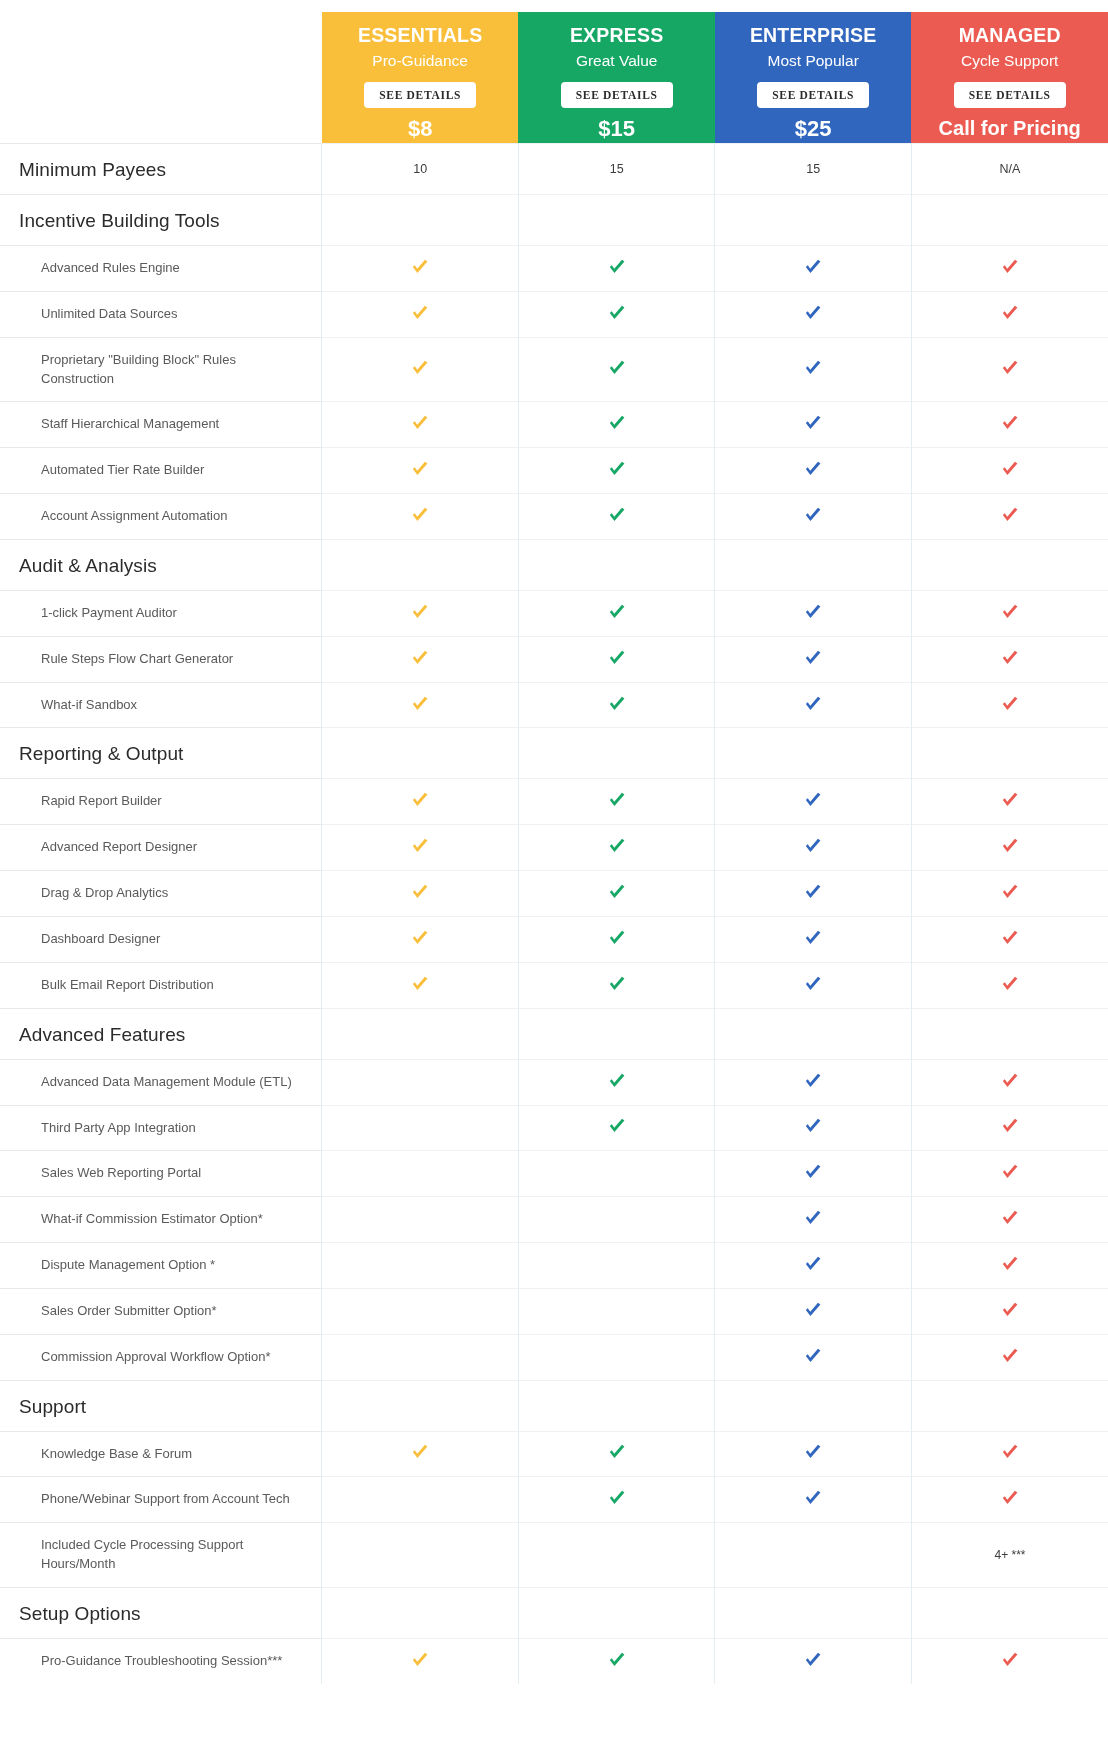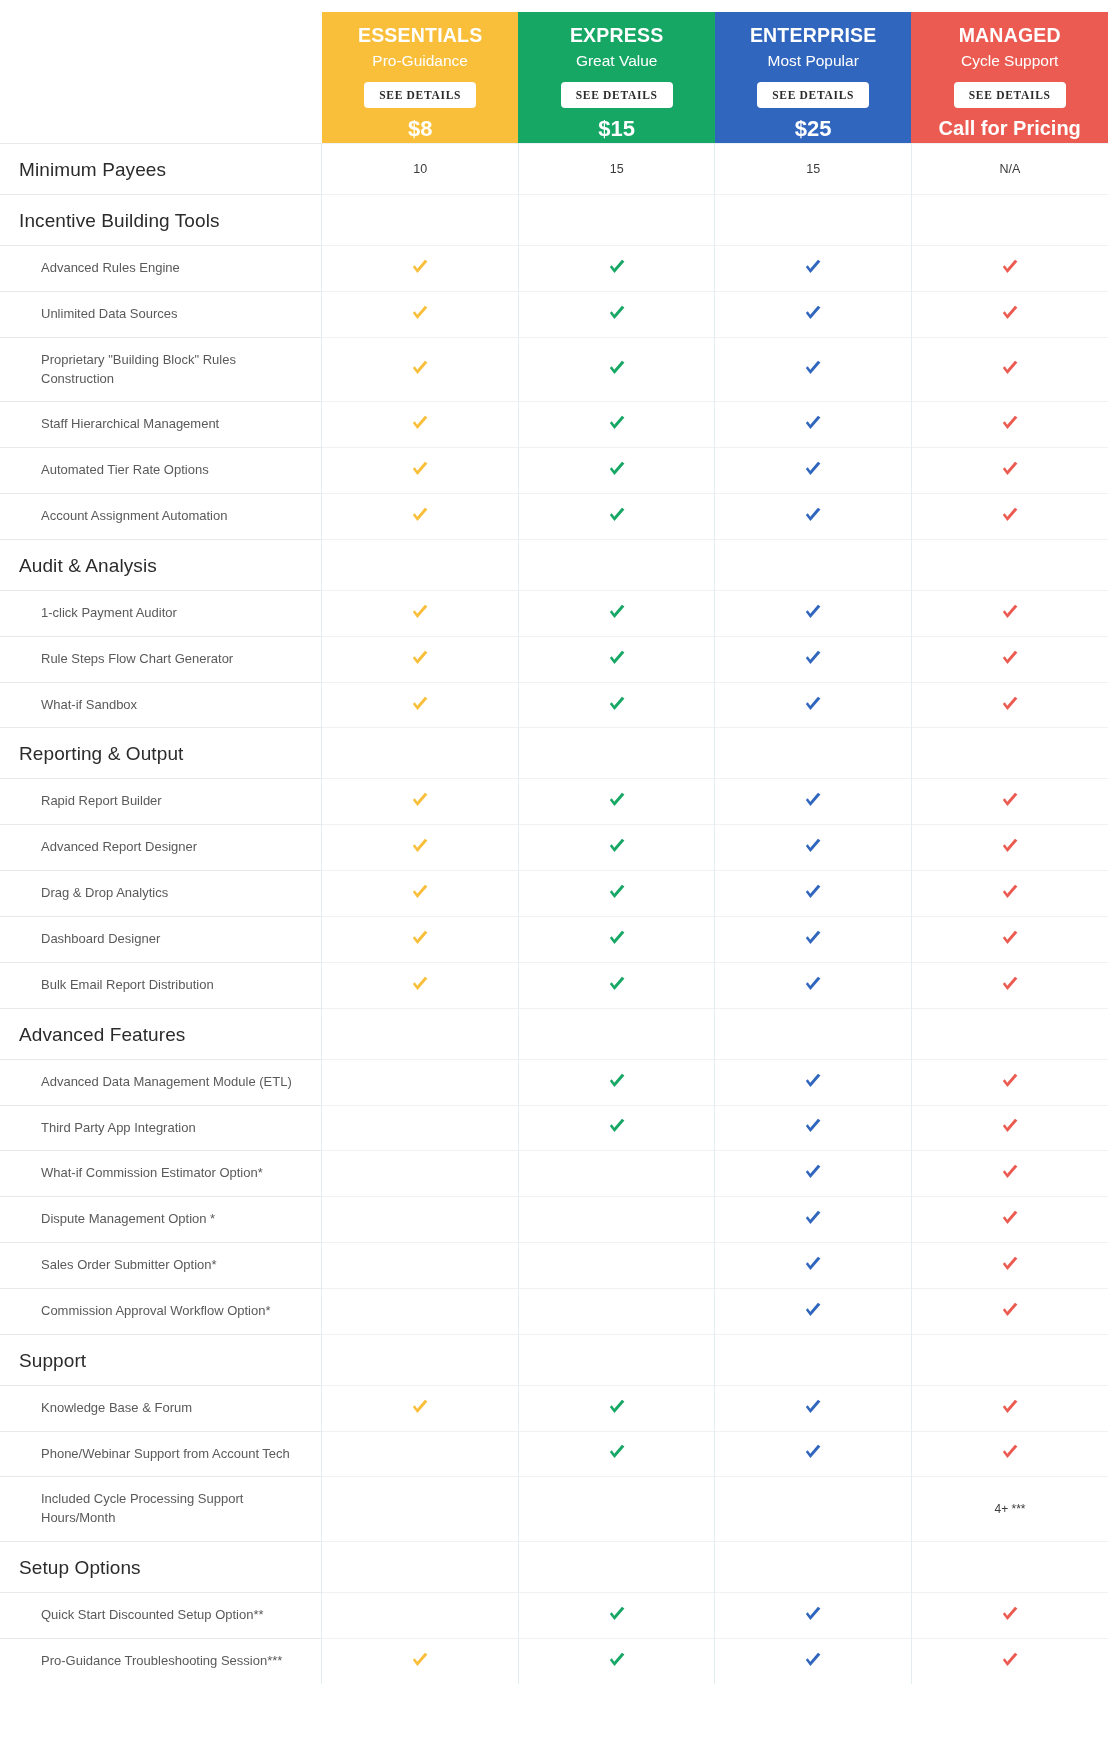--- a/index.html
+++ b/index.html
@@ -242,21 +242,21 @@
               </svg></span></td>
           <td class="val"><span class="check"><svg viewBox="0 0 24 24">
                 <path d="M4.2 12.1 L9.2 18.6 L20.1 5.9 L17.4 4.0 L9.0 13.9 L6.3 10.2 Z" fill="#3066be"></path>
               </svg></span></td>
           <td class="val last"><span class="check"><svg viewBox="0 0 24 24">
                 <path d="M4.2 12.1 L9.2 18.6 L20.1 5.9 L17.4 4.0 L9.0 13.9 L6.3 10.2 Z" fill="#ec5b51"></path>
               </svg></span></td>
         </tr>
         <tr class="h-row">
           <td class="feature">
-            <div class="feat-label">Automated Tier Rate Options</div>
+            <div class="feat-label">Automated Tier Rate Builder</div>
           </td>
           <td class="val"><span class="check"><svg viewBox="0 0 24 24">
                 <path d="M4.2 12.1 L9.2 18.6 L20.1 5.9 L17.4 4.0 L9.0 13.9 L6.3 10.2 Z" fill="#f9bf3b"></path>
               </svg></span></td>
           <td class="val"><span class="check"><svg viewBox="0 0 24 24">
                 <path d="M4.2 12.1 L9.2 18.6 L20.1 5.9 L17.4 4.0 L9.0 13.9 L6.3 10.2 Z" fill="#16a765"></path>
               </svg></span></td>
           <td class="val"><span class="check"><svg viewBox="0 0 24 24">
                 <path d="M4.2 12.1 L9.2 18.6 L20.1 5.9 L17.4 4.0 L9.0 13.9 L6.3 10.2 Z" fill="#3066be"></path>
               </svg></span></td>
@@ -469,20 +469,33 @@
               </svg></span></td>
           <td class="val"><span class="check"><svg viewBox="0 0 24 24">
                 <path d="M4.2 12.1 L9.2 18.6 L20.1 5.9 L17.4 4.0 L9.0 13.9 L6.3 10.2 Z" fill="#3066be"></path>
               </svg></span></td>
           <td class="val last"><span class="check"><svg viewBox="0 0 24 24">
                 <path d="M4.2 12.1 L9.2 18.6 L20.1 5.9 L17.4 4.0 L9.0 13.9 L6.3 10.2 Z" fill="#ec5b51"></path>
               </svg></span></td>
         </tr>
         <tr class="h-row">
           <td class="feature">
+            <div class="feat-label">Sales Web Reporting Portal</div>
+          </td>
+          <td class="val"></td>
+          <td class="val"></td>
+          <td class="val"><span class="check"><svg viewBox="0 0 24 24">
+                <path d="M4.2 12.1 L9.2 18.6 L20.1 5.9 L17.4 4.0 L9.0 13.9 L6.3 10.2 Z" fill="#3066be"></path>
+              </svg></span></td>
+          <td class="val last"><span class="check"><svg viewBox="0 0 24 24">
+                <path d="M4.2 12.1 L9.2 18.6 L20.1 5.9 L17.4 4.0 L9.0 13.9 L6.3 10.2 Z" fill="#ec5b51"></path>
+              </svg></span></td>
+        </tr>
+        <tr class="h-row">
+          <td class="feature">
             <div class="feat-label">What-if Commission Estimator Option*</div>
           </td>
           <td class="val"></td>
           <td class="val"></td>
           <td class="val"><span class="check"><svg viewBox="0 0 24 24">
                 <path d="M4.2 12.1 L9.2 18.6 L20.1 5.9 L17.4 4.0 L9.0 13.9 L6.3 10.2 Z" fill="#3066be"></path>
               </svg></span></td>
           <td class="val last"><span class="check"><svg viewBox="0 0 24 24">
                 <path d="M4.2 12.1 L9.2 18.6 L20.1 5.9 L17.4 4.0 L9.0 13.9 L6.3 10.2 Z" fill="#ec5b51"></path>
               </svg></span></td>
@@ -577,35 +590,20 @@
           <td class="val last"><span class="note">4+ ***</span></td>
         </tr>
         <tr class="h-sec section">
           <td class="feature">
             <div class="sec-label">Setup Options</div>
           </td>
           <td class="val"></td>
           <td class="val"></td>
           <td class="val"></td>
           <td class="val last"></td>
-        </tr>
-        <tr class="h-row">
-          <td class="feature">
-            <div class="feat-label">Quick Start Discounted Setup Option**</div>
-          </td>
-          <td class="val"></td>
-          <td class="val"><span class="check"><svg viewBox="0 0 24 24">
-                <path d="M4.2 12.1 L9.2 18.6 L20.1 5.9 L17.4 4.0 L9.0 13.9 L6.3 10.2 Z" fill="#16a765"></path>
-              </svg></span></td>
-          <td class="val"><span class="check"><svg viewBox="0 0 24 24">
-                <path d="M4.2 12.1 L9.2 18.6 L20.1 5.9 L17.4 4.0 L9.0 13.9 L6.3 10.2 Z" fill="#3066be"></path>
-              </svg></span></td>
-          <td class="val last"><span class="check"><svg viewBox="0 0 24 24">
-                <path d="M4.2 12.1 L9.2 18.6 L20.1 5.9 L17.4 4.0 L9.0 13.9 L6.3 10.2 Z" fill="#ec5b51"></path>
-              </svg></span></td>
         </tr>
         <tr class="h-row">
           <td class="feature">
             <div class="feat-label">Pro-Guidance Troubleshooting Session***</div>
           </td>
           <td class="val"><span class="check"><svg viewBox="0 0 24 24">
                 <path d="M4.2 12.1 L9.2 18.6 L20.1 5.9 L17.4 4.0 L9.0 13.9 L6.3 10.2 Z" fill="#f9bf3b"></path>
               </svg></span></td>
           <td class="val"><span class="check"><svg viewBox="0 0 24 24">
                 <path d="M4.2 12.1 L9.2 18.6 L20.1 5.9 L17.4 4.0 L9.0 13.9 L6.3 10.2 Z" fill="#16a765"></path>

